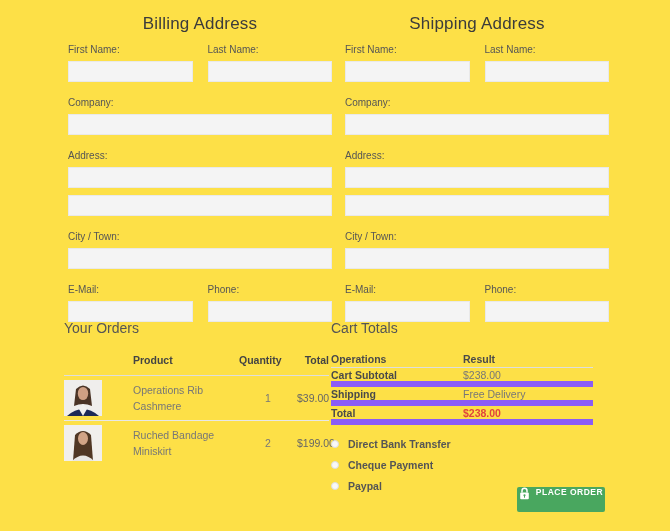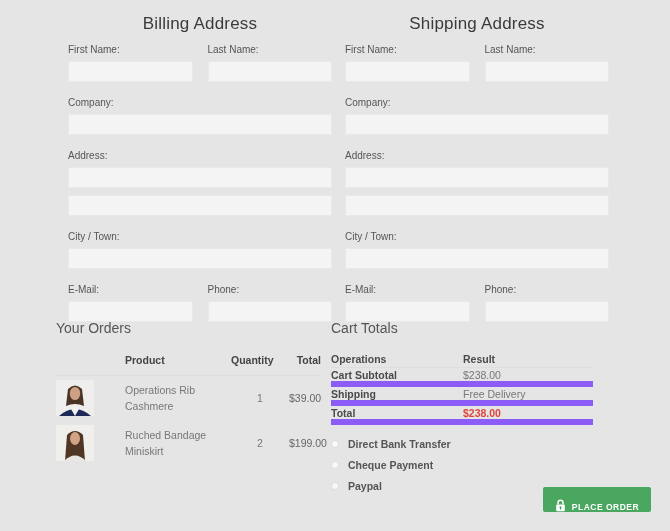--- a/index.html
+++ b/index.html
@@ -1,36 +1,36 @@
 <!DOCTYPE html>
 <html><head>
 <meta charset="utf-8">
 <style>
   * { margin:0; padding:0; box-sizing:border-box; }
   html,body { background:#fff; }
   body { font-family:"Liberation Sans", sans-serif; }
-  .page { position:relative; width:670px; height:531px; background:#e5e5e5; overflow:hidden; }
+  .page { position:relative; width:670px; height:531px; background:#fde047; overflow:hidden; }
 
   
   .addr-col { position:absolute; top:14px; width:264px; }
   .addr-col.billing { left:68px; }
   .addr-col.shipping { left:345px; }
   .addr-title { font-size:17px; font-weight:400; color:#3b3b3b; text-align:center; letter-spacing:.2px; margin-bottom:10px; }
   .fgroup { margin-top:15px; }
   .frow { display:flex; gap:15px; }
   .field { flex:1; }
   .flabel { display:block; font-size:10px; color:#555; margin-bottom:6px; }
   .finput { display:block; width:100%; height:21px; background:#f4f4f4; border:1px solid #e9e9e9; outline:none; font-size:11px; color:#555; padding:0 5px; }
   .addr-stack .finput + .finput { margin-top:7px; }
 
   
   .section-title { font-size:14px; font-weight:400; color:#555; margin-bottom:12px; }
 
   
-  .orders { position:absolute; left:56px; top:320px; width:265px; }
+  .orders { position:absolute; left:64px; top:320px; width:265px; }
   .orders-table { width:100%; }
   .o-head, .o-row { display:grid; grid-template-columns:69px 106px 58px 32px; align-items:center; }
   .o-head { padding:6px 0 9px 0; border-bottom:1px solid #dedede; }
   .o-row { border-bottom:1px solid #e7e7e7; padding:2px 0; }
   .o-row:last-child { border-bottom:none; }
   .col-h { font-size:10.5px; font-weight:700; color:#444; }
   .col-h.qty { text-align:left; }
   .col-h.total { text-align:right; }
   .o-name { font-size:10.5px; color:#777; line-height:1.55; }
   .o-qty { font-size:10.5px; color:#777; text-align:center; }
@@ -46,23 +46,23 @@
   .c-value { font-size:10.5px; color:#777; }
   .c-value.red { color:#e0463c; font-weight:700; }
 
   
   .payments { margin-top:13px; }
   .pay-row { display:flex; align-items:center; gap:9px; margin-bottom:9px; cursor:pointer; }
   .radio { width:8px; height:8px; border-radius:50%; border:1px solid #ddd; background:#f8f8f8; flex:0 0 auto; }
   .pay-label { font-size:10.5px; font-weight:600; color:#555; }
 
   
-  .place-order { position:absolute; left:543px; top:487px; width:108px; height:25px;
+  .place-order { position:absolute; left:517px; top:487px; width:88px; height:25px;
     background:#49a75f; border:none; border-radius:2px; color:#fff; display:flex;
-    align-items:flex-end; justify-content:center; gap:6px; cursor:pointer; }
+    align-items:flex-start; justify-content:center; gap:6px; cursor:pointer; }
   .place-order span { font-size:8.5px; font-weight:700; letter-spacing:.5px; }
   .lock { display:block; }
 </style>
 </head>
 <body>
 
 <div class="page">
 
   <section class="addr-col billing">
     <h2 class="addr-title">Billing Address</h2>

